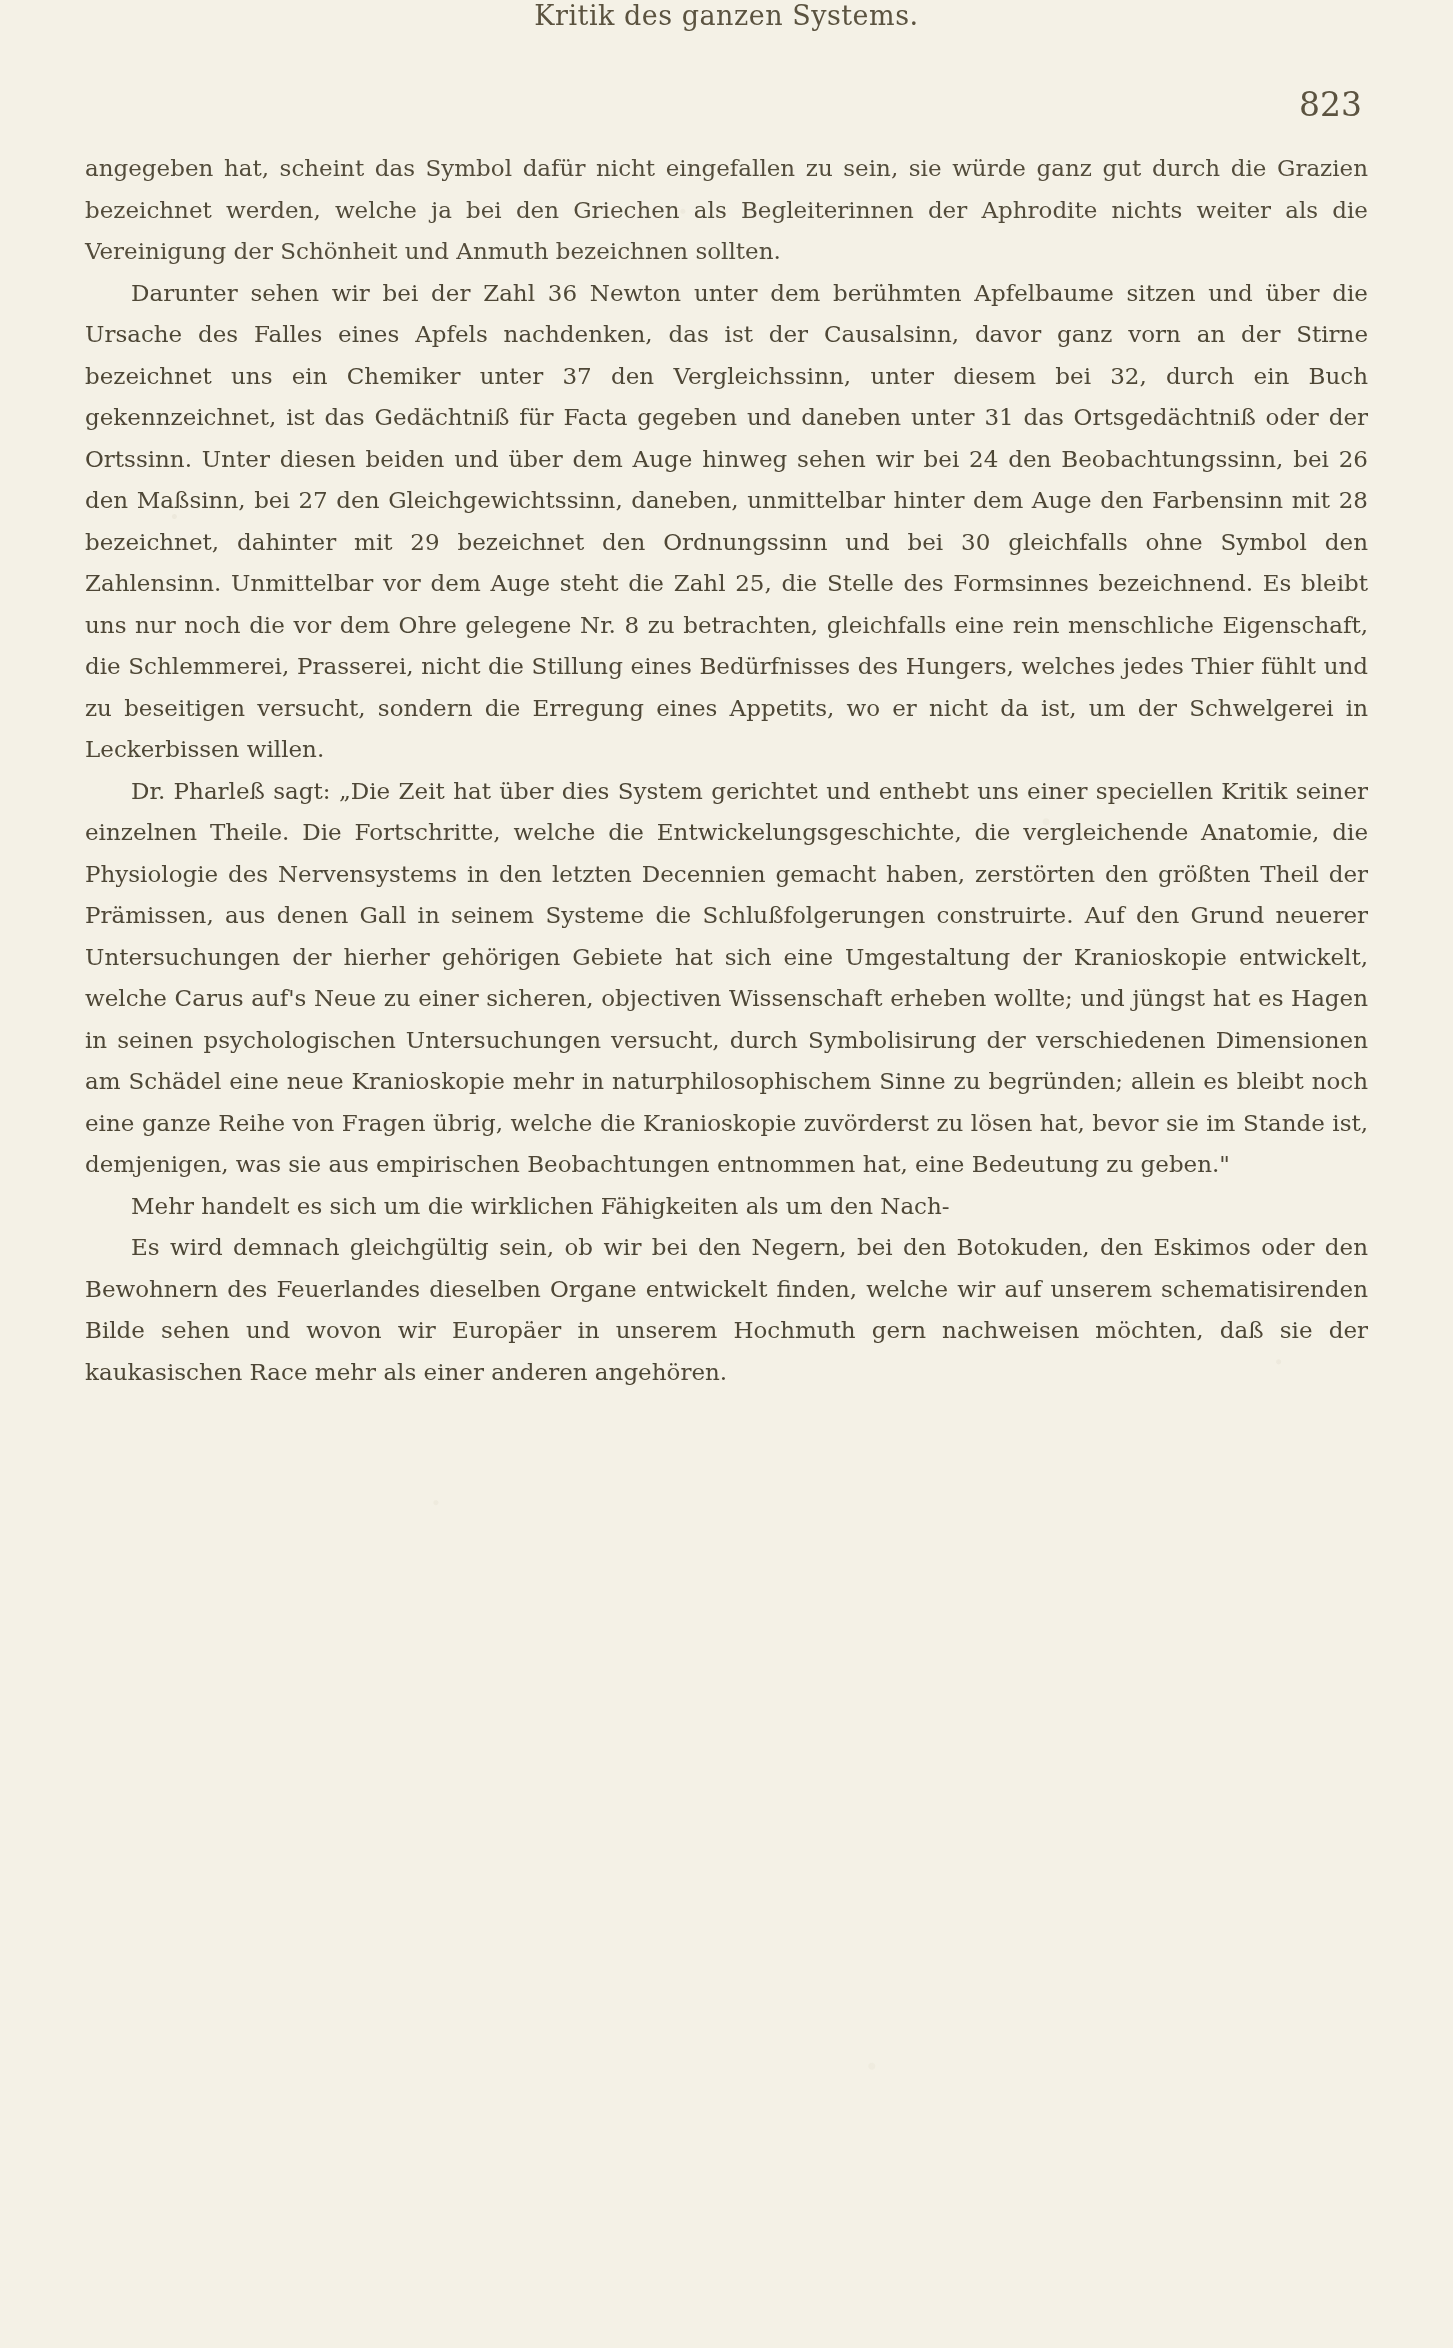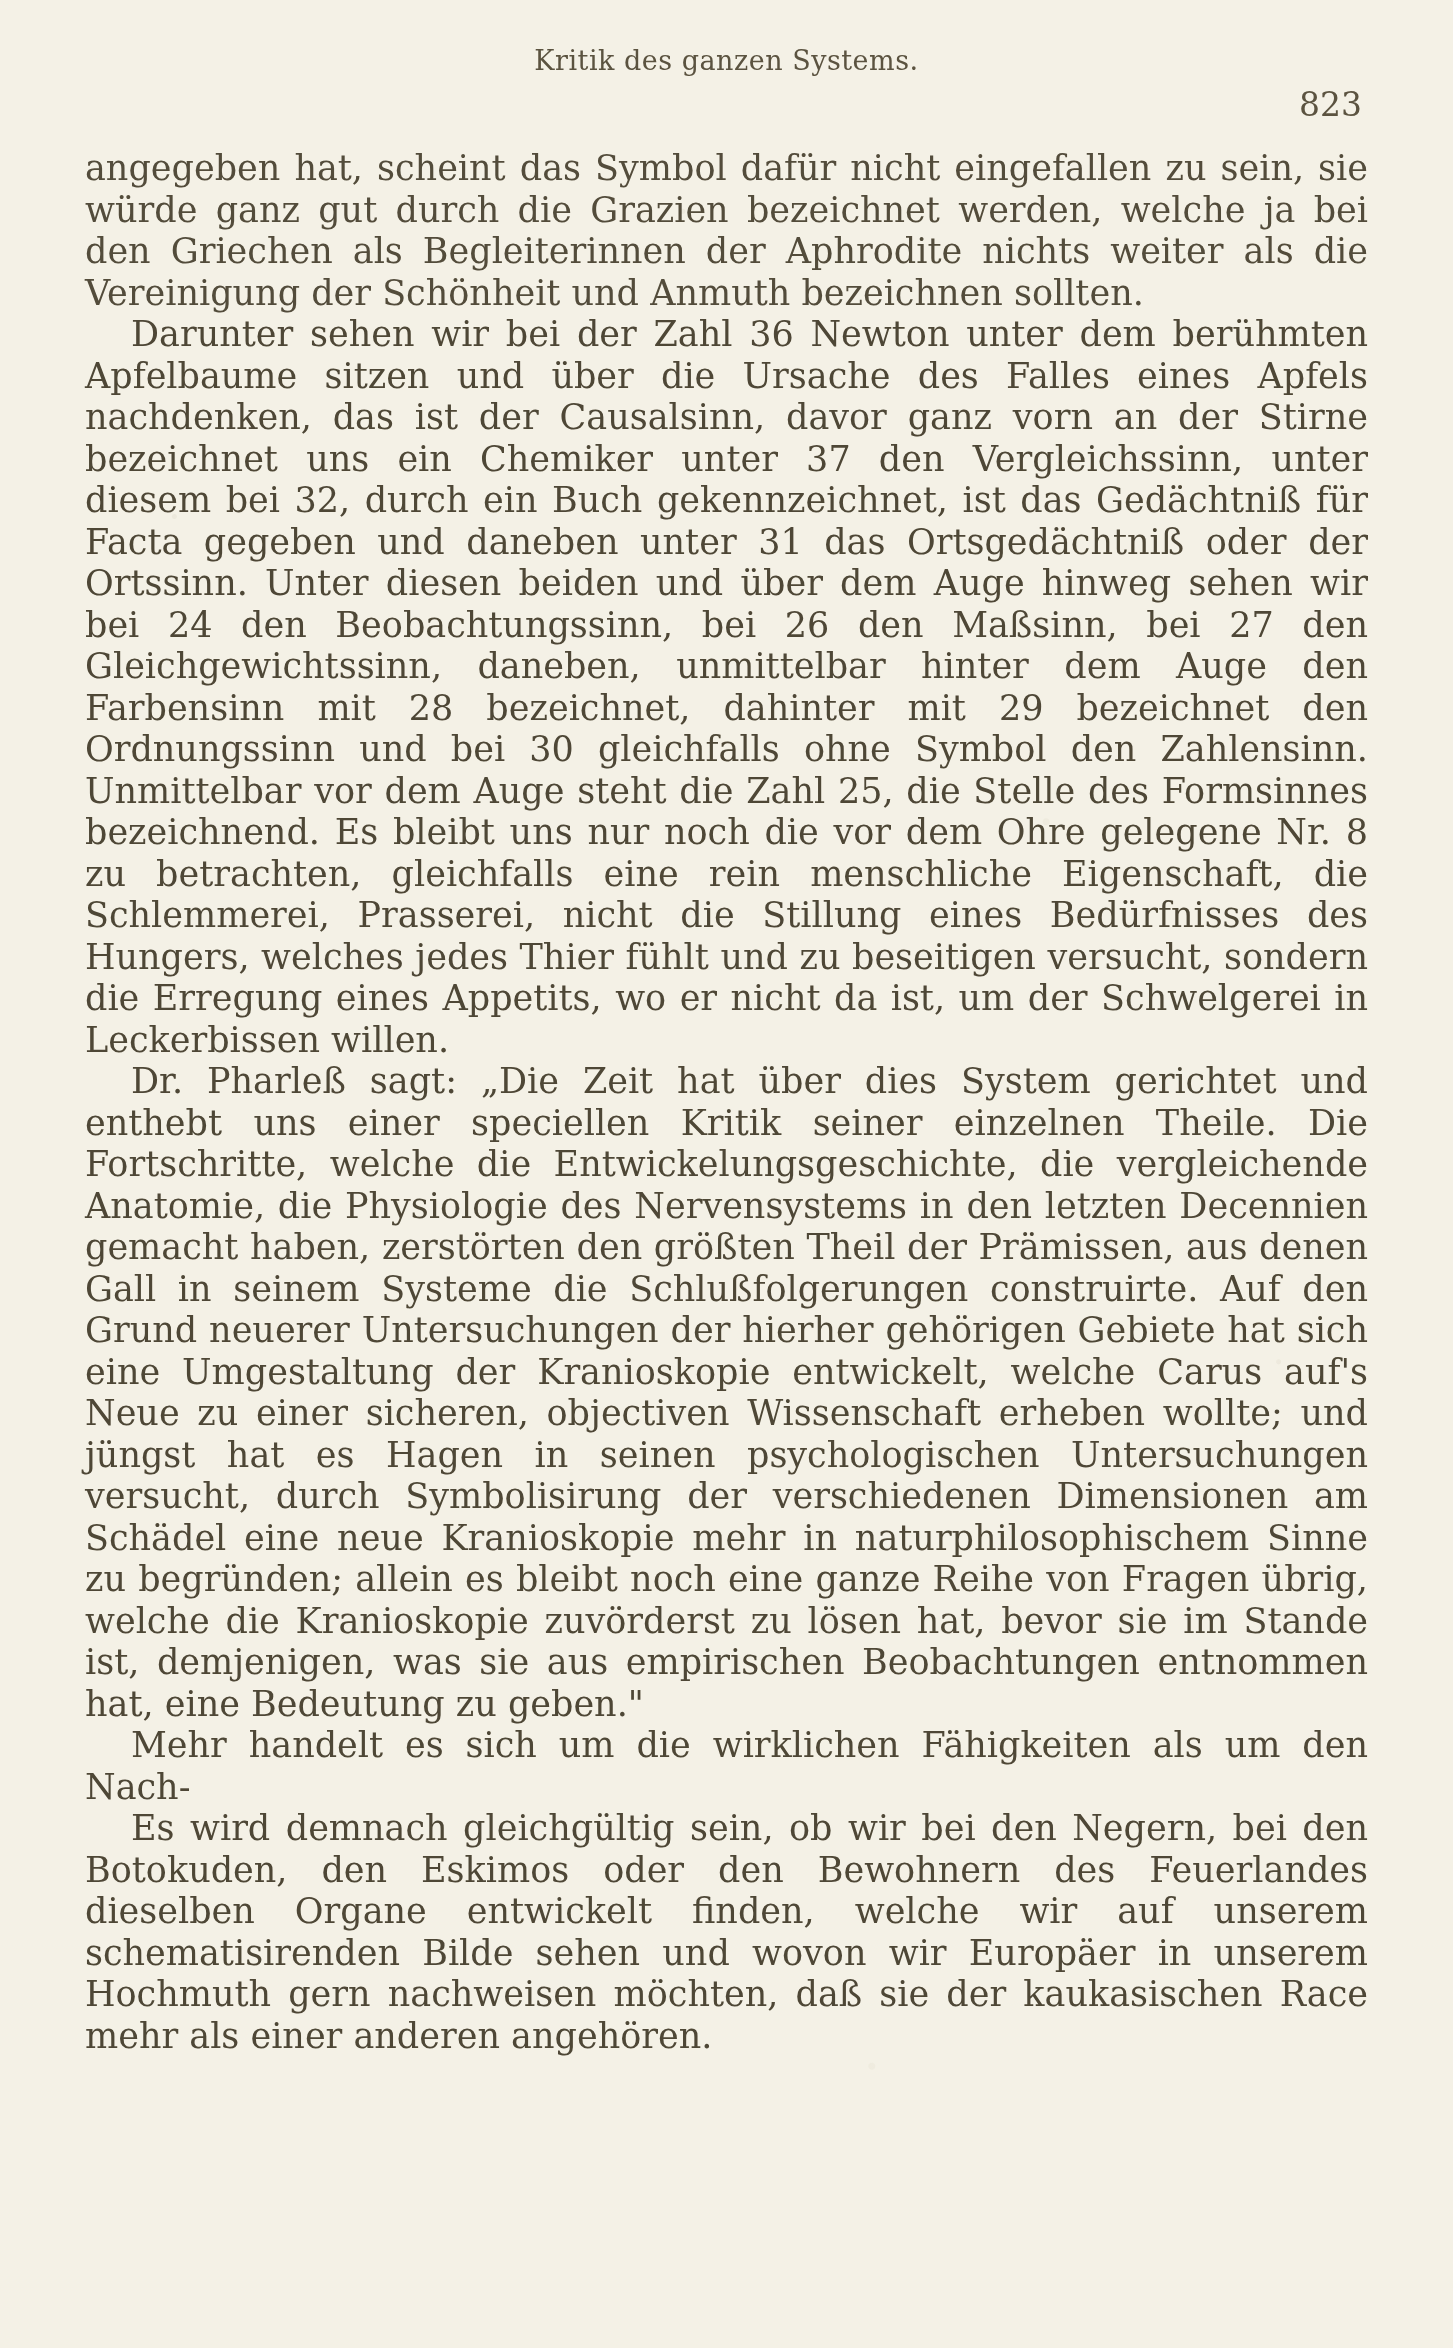--- a/index.html
+++ b/index.html
@@ -36,21 +36,21 @@
       radial-gradient(circle at 72% 35%, rgba(160,148,116,0.06) 0 3px, rgba(0,0,0,0) 4px),
       radial-gradient(circle at 30% 64%, rgba(160,148,116,0.06) 0 2px, rgba(0,0,0,0) 3px),
       radial-gradient(circle at 88% 58%, rgba(160,148,116,0.07) 0 2px, rgba(0,0,0,0) 3px),
       radial-gradient(circle at 60% 88%, rgba(160,148,116,0.05) 0 3px, rgba(0,0,0,0) 4px);
     mix-blend-mode: multiply;
   }
   .header {
     position: relative;
     height: 120px;
     display: flex;
-    align-items: center;
+    align-items: flex-start;
     justify-content: center;
     padding-bottom: 6px;
   }
   .running-title {
     font-size: 27px;
     letter-spacing: 0.5px;
     color: #5b5340;
     font-family: "DejaVu Serif", serif;
     white-space: nowrap;
   }
@@ -58,21 +58,21 @@
     position: absolute;
     right: 6px;
     bottom: 2px;
     font-size: 33px;
     color: #5b5340;
     font-family: "DejaVu Serif", serif;
     margin-left: 20px;
   }
   .body-text {
     position: relative;
-    font-size: 35px;
+    font-size: 23px;
     line-height: 41.5px;
     text-align: justify;
     text-justify: inter-word;
     color: #4e4736;
     margin-top: 22px;
     hyphens: manual;
   }
   .body-text p {
     margin: 0;
     text-indent: 0;

